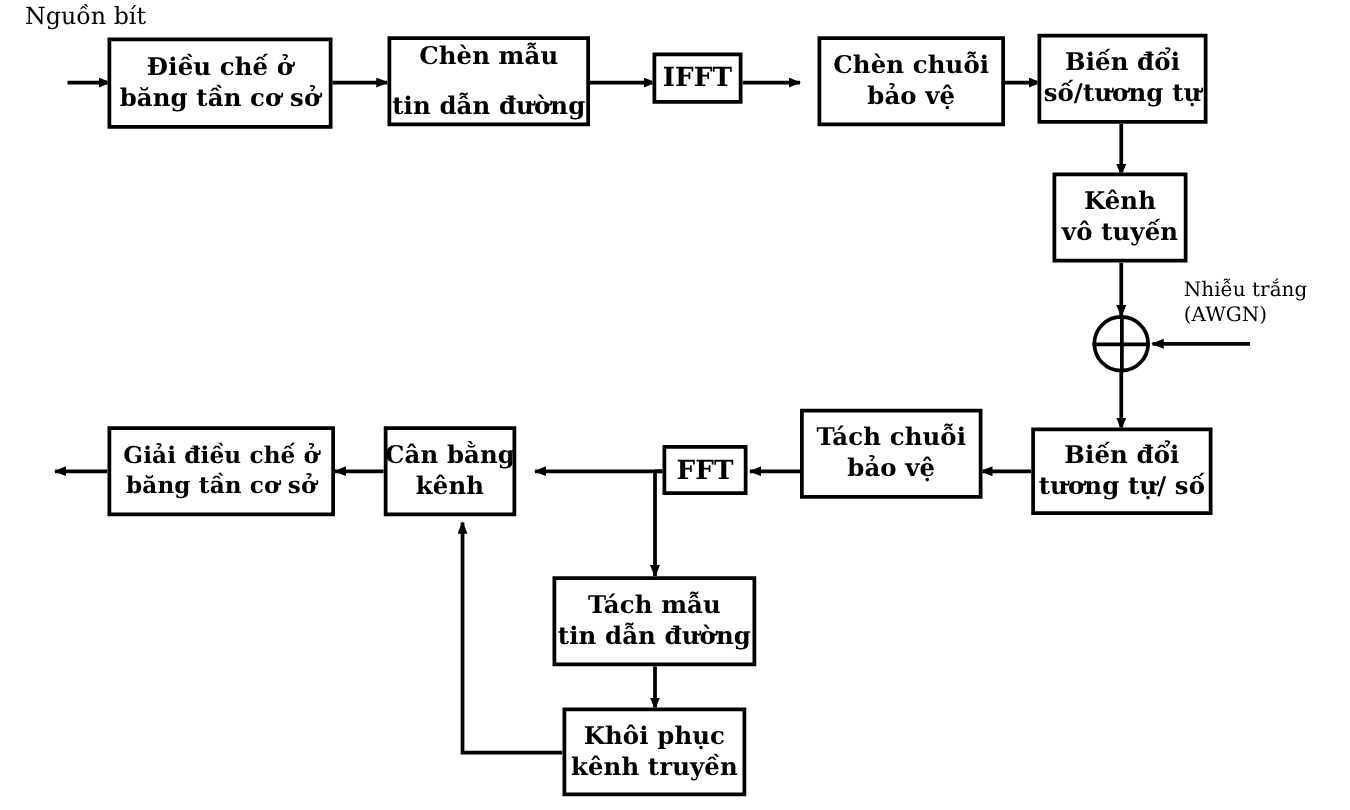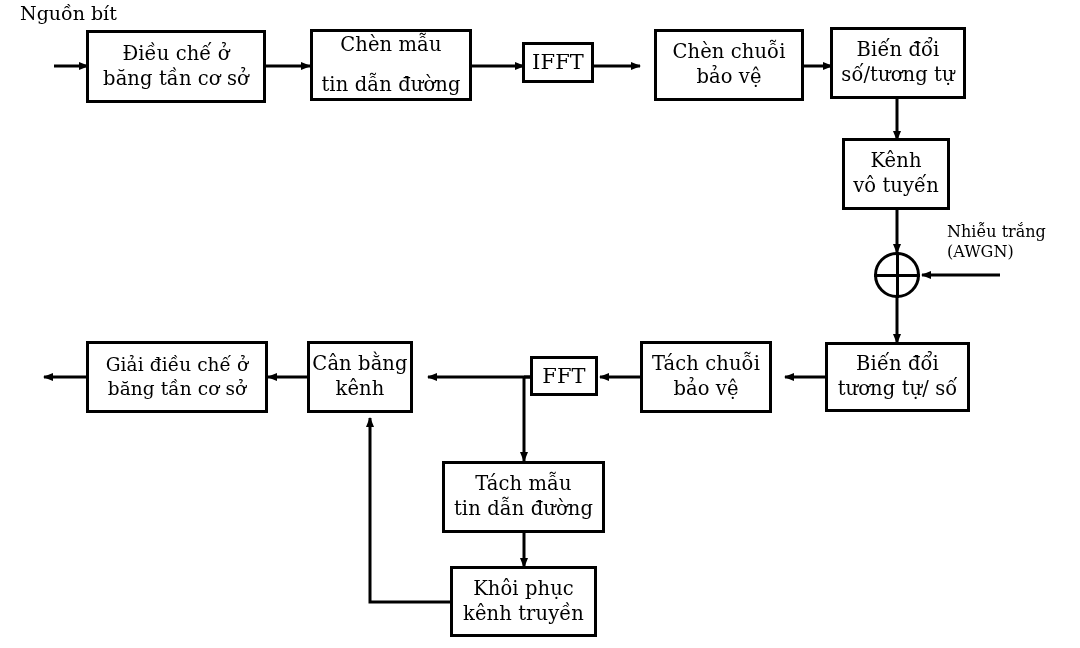--- a/index.html
+++ b/index.html
@@ -27,21 +27,21 @@
     position: absolute;
     box-sizing: border-box;
     border: 3px solid #000000;
     background: #ffffff;
     display: flex;
     flex-direction: column;
     align-items: center;
     justify-content: center;
     text-align: center;
     color: #000000;
-    font-weight: 400;
+    font-weight: 700;
     line-height: 1.28;
     letter-spacing: 0.1px;
     z-index: 2;
   }
   .node .ln {
     display: block;
     white-space: nowrap;
   }
   .node.small {
     font-size: 21px;
@@ -167,21 +167,21 @@
   <div class="node two" style="left:842px; top:138px; width:108px; height:72px;">
     <span class="ln">Kênh</span>
     <span class="ln">vô tuyến</span>
   </div>
 
   <div class="node two" style="left:825px; top:342px; width:145px; height:70px;">
     <span class="ln">Biến đổi</span>
     <span class="ln">tương tự/ số</span>
   </div>
 
-  <div class="node two" style="left:640px; top:341px; width:132px; height:72px;">
+  <div class="node two" style="left:640px; top:327px; width:146px; height:72px;">
     <span class="ln">Tách chuỗi</span>
     <span class="ln">bảo vệ</span>
   </div>
 
   <div class="node small" style="left:530px; top:356px; width:68px; height:40px;">
     <span class="ln">FFT</span>
   </div>
 
   <div class="node two" style="left:307px; top:341px; width:106px; height:72px;align-items:center;">
     <span class="ln">Cân bằng</span>

